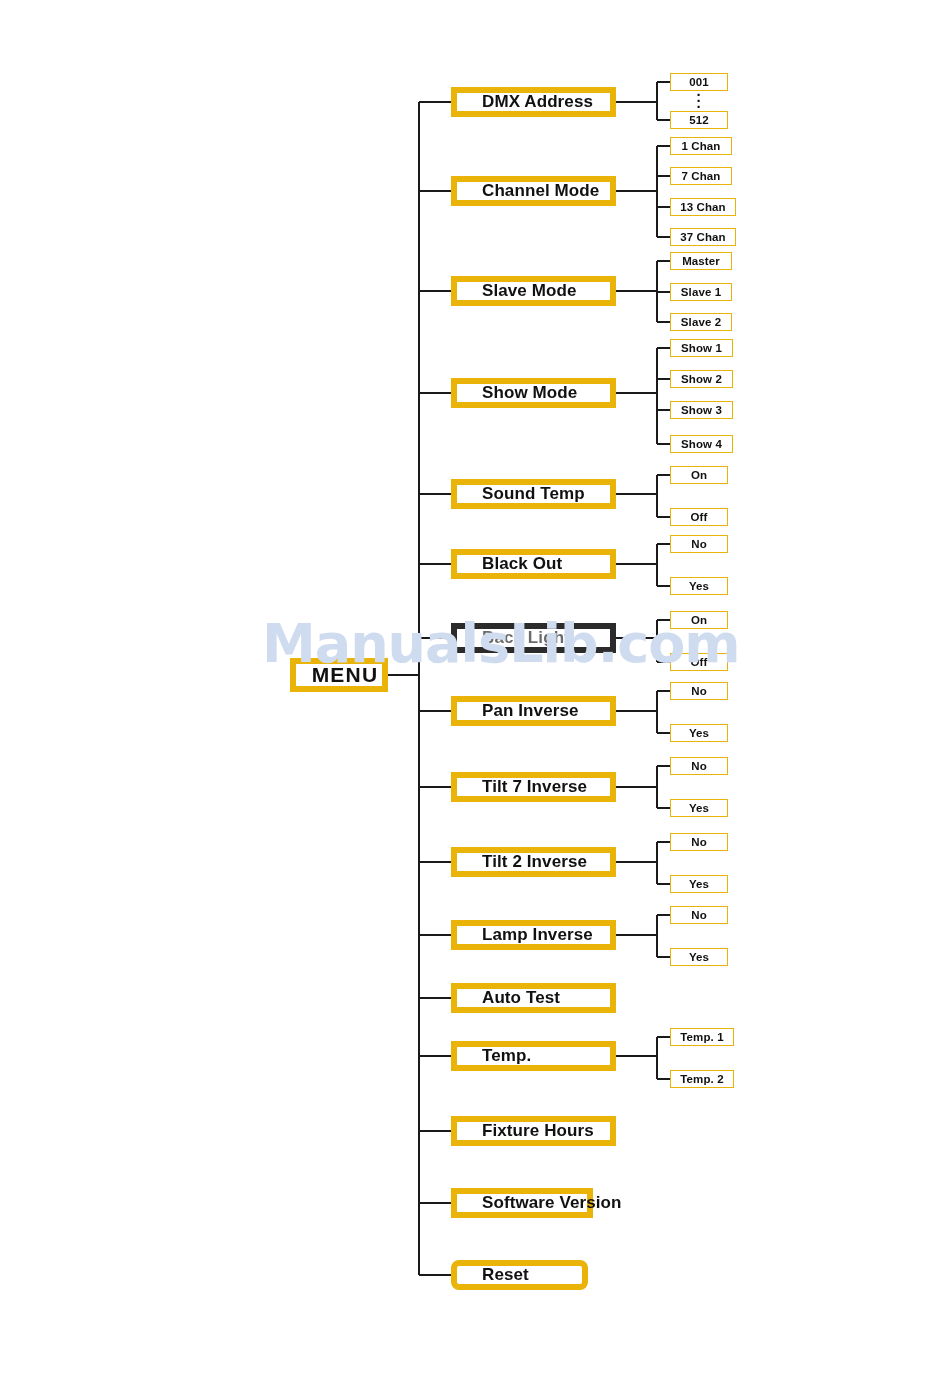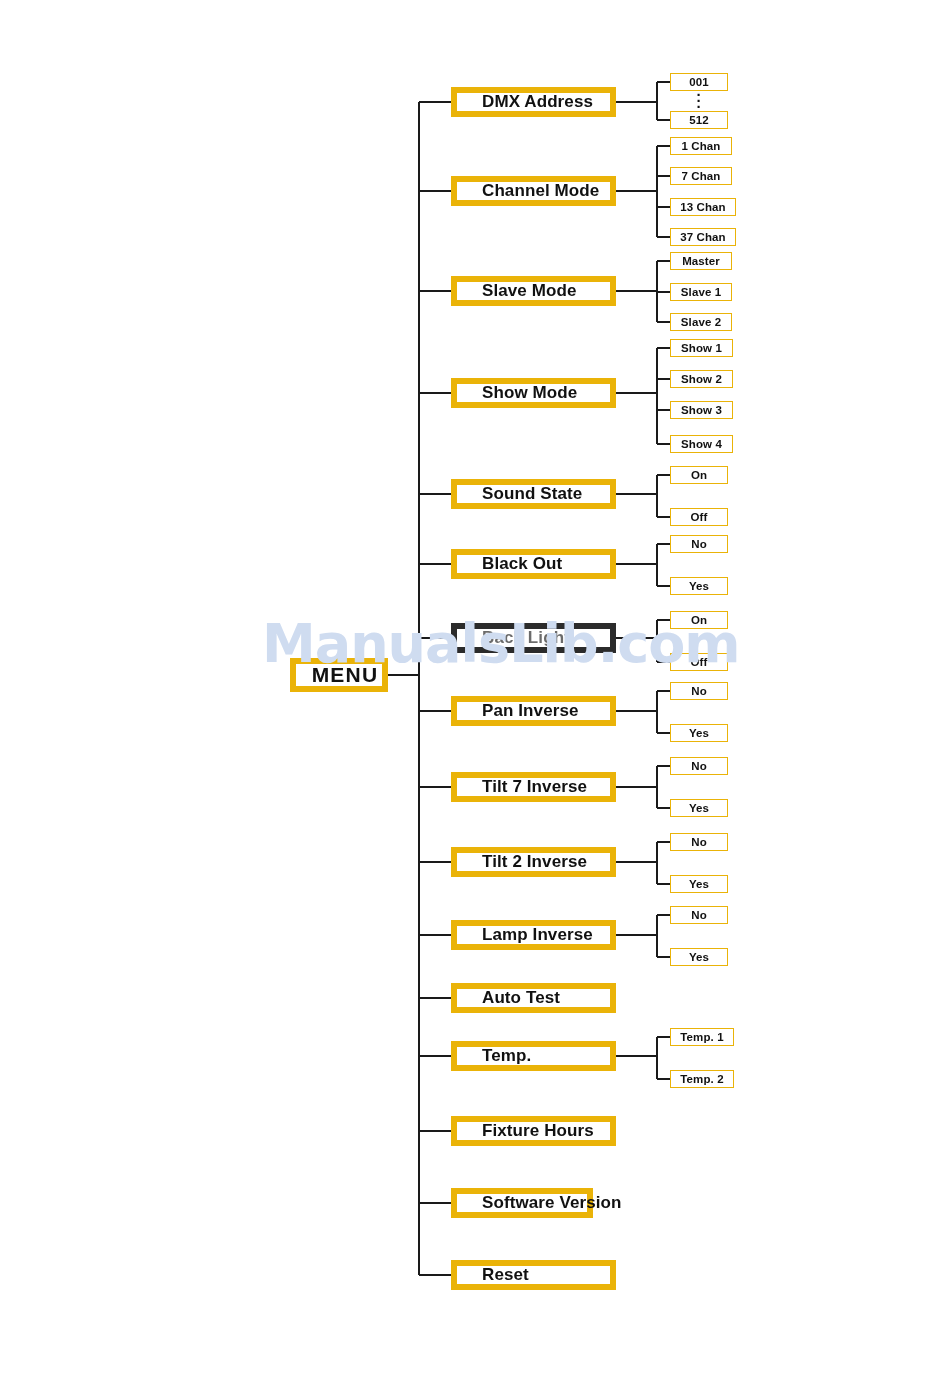--- a/index.html
+++ b/index.html
@@ -239,21 +239,21 @@
       <div class="node l2" style="left: 670px; top: 370px; width: 63px;">
         <span class="lbl">Show 2</span>
       </div>
       <div class="node l2" style="left: 670px; top: 401px; width: 63px;">
         <span class="lbl">Show 3</span>
       </div>
       <div class="node l2" style="left: 670px; top: 435px; width: 63px;">
         <span class="lbl">Show  4</span>
       </div>
       <div class="node l1" style="left: 451px; top: 479px; width: 165px;">
-        <span class="lbl">Sound State</span>
+        <span class="lbl">Sound Temp</span>
       </div>
       <div class="node l2" style="left: 670px; top: 466px; width: 58px;">
         <span class="lbl">On</span>
       </div>
       <div class="node l2" style="left: 670px; top: 508px; width: 58px;">
         <span class="lbl">Off</span>
       </div>
       <div class="node l1" style="left: 451px; top: 549px; width: 165px;">
         <span class="lbl">Black Out</span>
       </div>
@@ -319,18 +319,18 @@
       </div>
       <div class="node l2" style="left: 670px; top: 1070px; width: 64px;">
         <span class="lbl">Temp. 2</span>
       </div>
       <div class="node l1" style="left: 451px; top: 1116px; width: 165px;">
         <span class="lbl">Fixture Hours</span>
       </div>
       <div class="node l1" style="left: 451px; top: 1188px; width: 142px;">
         <span class="lbl">Software Version</span>
       </div>
-      <div class="node l1" style="left: 451px; top: 1260px; width: 165px;">
+      <div class="node l1" style="left: 451px; top: 1260px; width: 137px; border-radius: 8px;">
         <span class="lbl">Reset</span>
       </div>
     </div>
 
 </div>
 
 </body></html>

